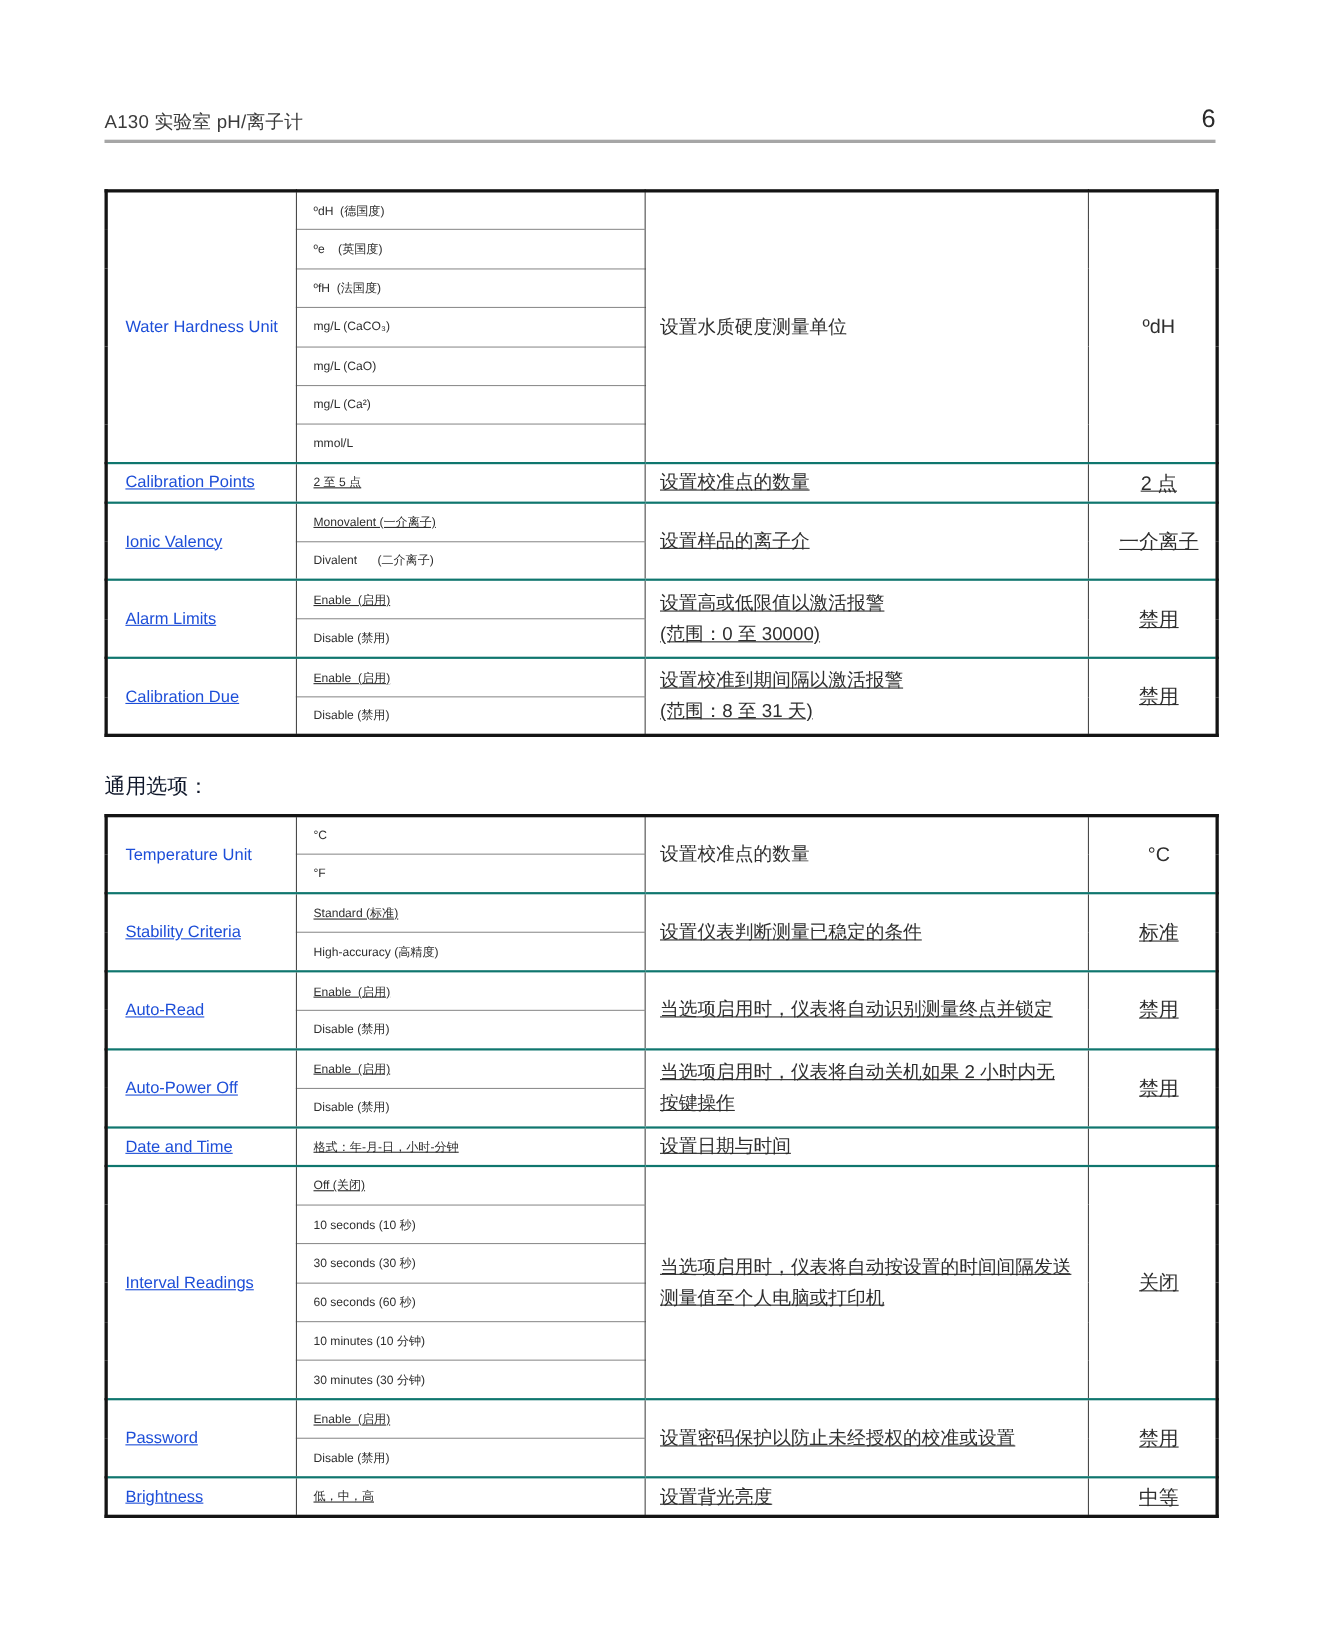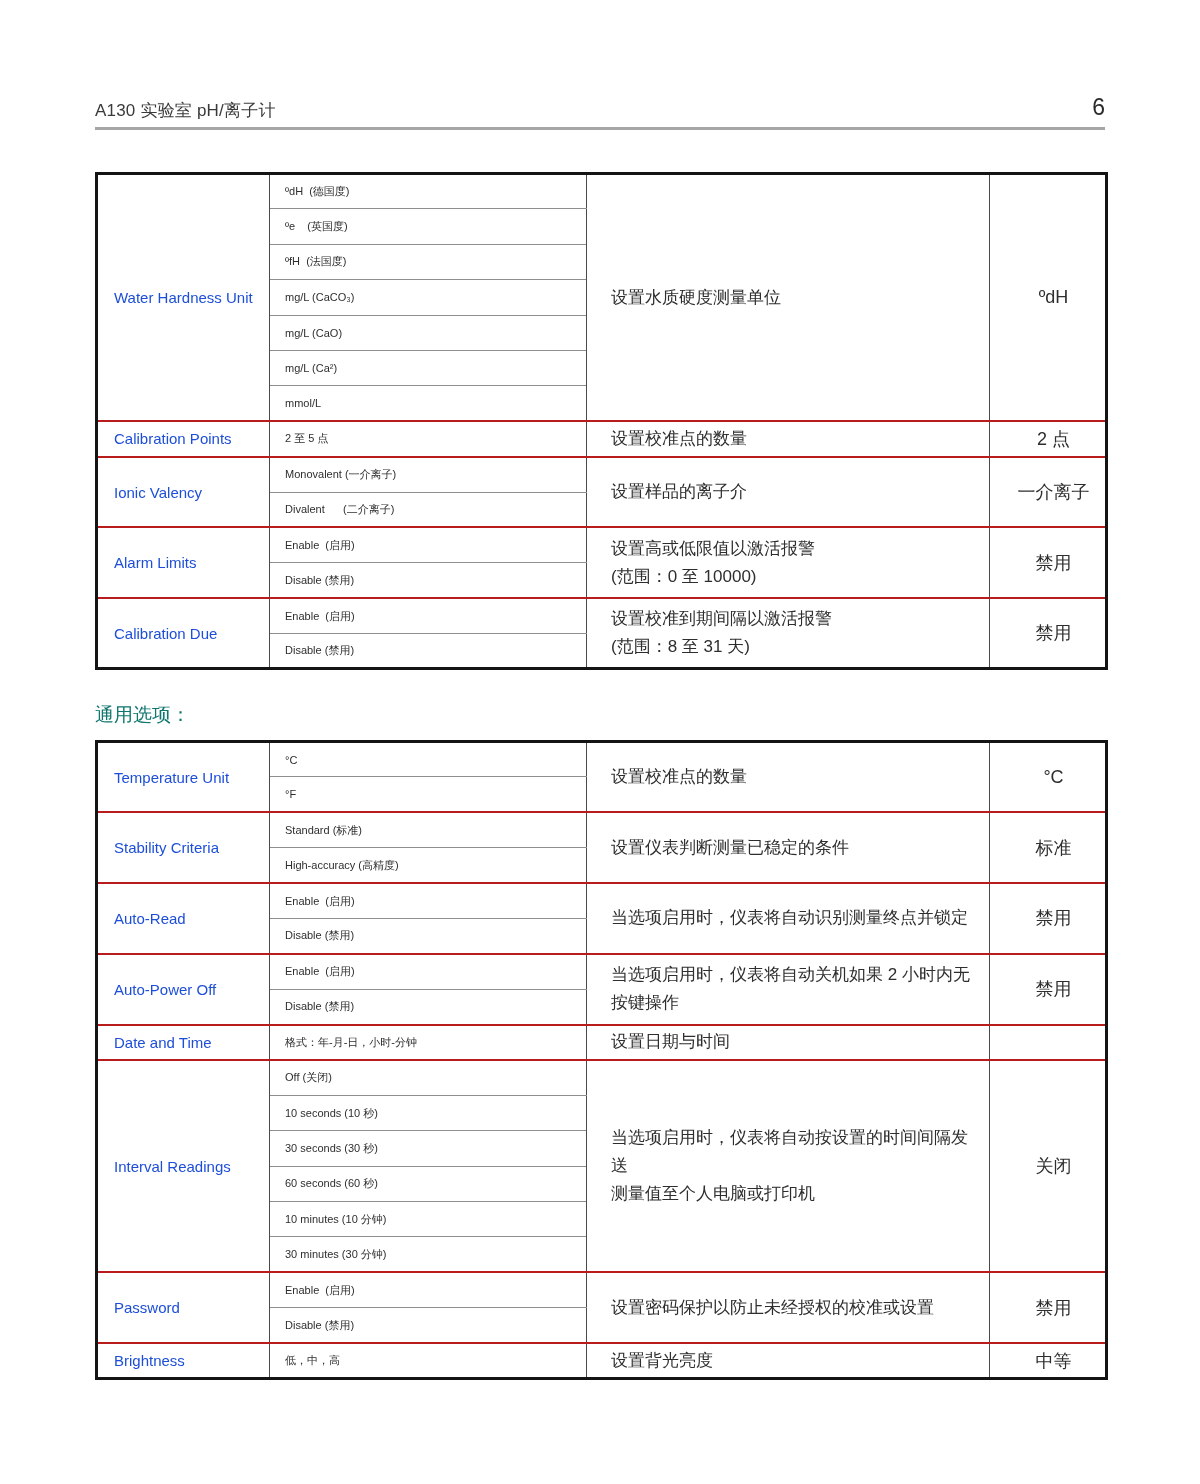--- a/index.html
+++ b/index.html
@@ -32,21 +32,21 @@
     left: 95px; top: 127px;
     width: 1010px; height: 3px;
     background: #a6a6a6;
   }
 
   
   .section-label {
     position: absolute;
     left: 95px; top: 702px;
     font-size: 19px;
-    color: #0f766e;
+    color: #0f172a;
   }
 
   
   .tbl {
     position: absolute;
     left: 95px;
     border-collapse: collapse;
     table-layout: fixed;
     width: 1010px;
     border: 3px solid #141414;
@@ -58,35 +58,35 @@
 
   .tbl td {
     vertical-align: middle;
     overflow: hidden;
     border-left: 1.5px solid #4a4a4a;
     border-right: 1.5px solid #4a4a4a;
   }
   
   .tbl td.c-opt { border-top: 1px solid #8f8f8f; border-bottom: 1px solid #8f8f8f; }
   
-  .tbl tr.gs > td { border-top: 2px solid #b91c1c; }
+  .tbl tr.gs > td { border-top: 2px solid #0f766e; text-decoration: underline; }
 
   .c-name {
     font-size: 15px;
     color: #1d4ed8;
     padding-left: 16px;
   }
   .c-opt {
     font-size: 11px;
     padding-left: 15px;
     white-space: pre;
   }
   .c-desc {
     font-size: 17px;
-    padding-left: 24px;
+    padding-left: 13px;
     padding-right: 8px;
     white-space: pre-line;
     line-height: 1.65;
   }
   .c-def {
     font-size: 18px;
     padding-left: 13px;
     text-align: center;
   }
 </style>
@@ -147,21 +147,21 @@
         <td class="c-def" rowspan="2">一介离子</td>
       </tr>
       <tr>
           <td class="c-opt">Divalent      (二介离子)</td>
         </tr>
 
       <tr class="gs">
         <td class="c-name" rowspan="2">Alarm Limits</td>
         <td class="c-opt">Enable  (启用)</td>
         <td class="c-desc" rowspan="2">设置高或低限值以激活报警
-(范围：0 至 10000)</td>
+(范围：0 至 30000)</td>
         <td class="c-def" rowspan="2">禁用</td>
       </tr>
       <tr>
           <td class="c-opt">Disable (禁用)</td>
         </tr>
 
       <tr class="gs">
         <td class="c-name" rowspan="2">Calibration Due</td>
         <td class="c-opt">Enable  (启用)</td>
         <td class="c-desc" rowspan="2">设置校准到期间隔以激活报警

